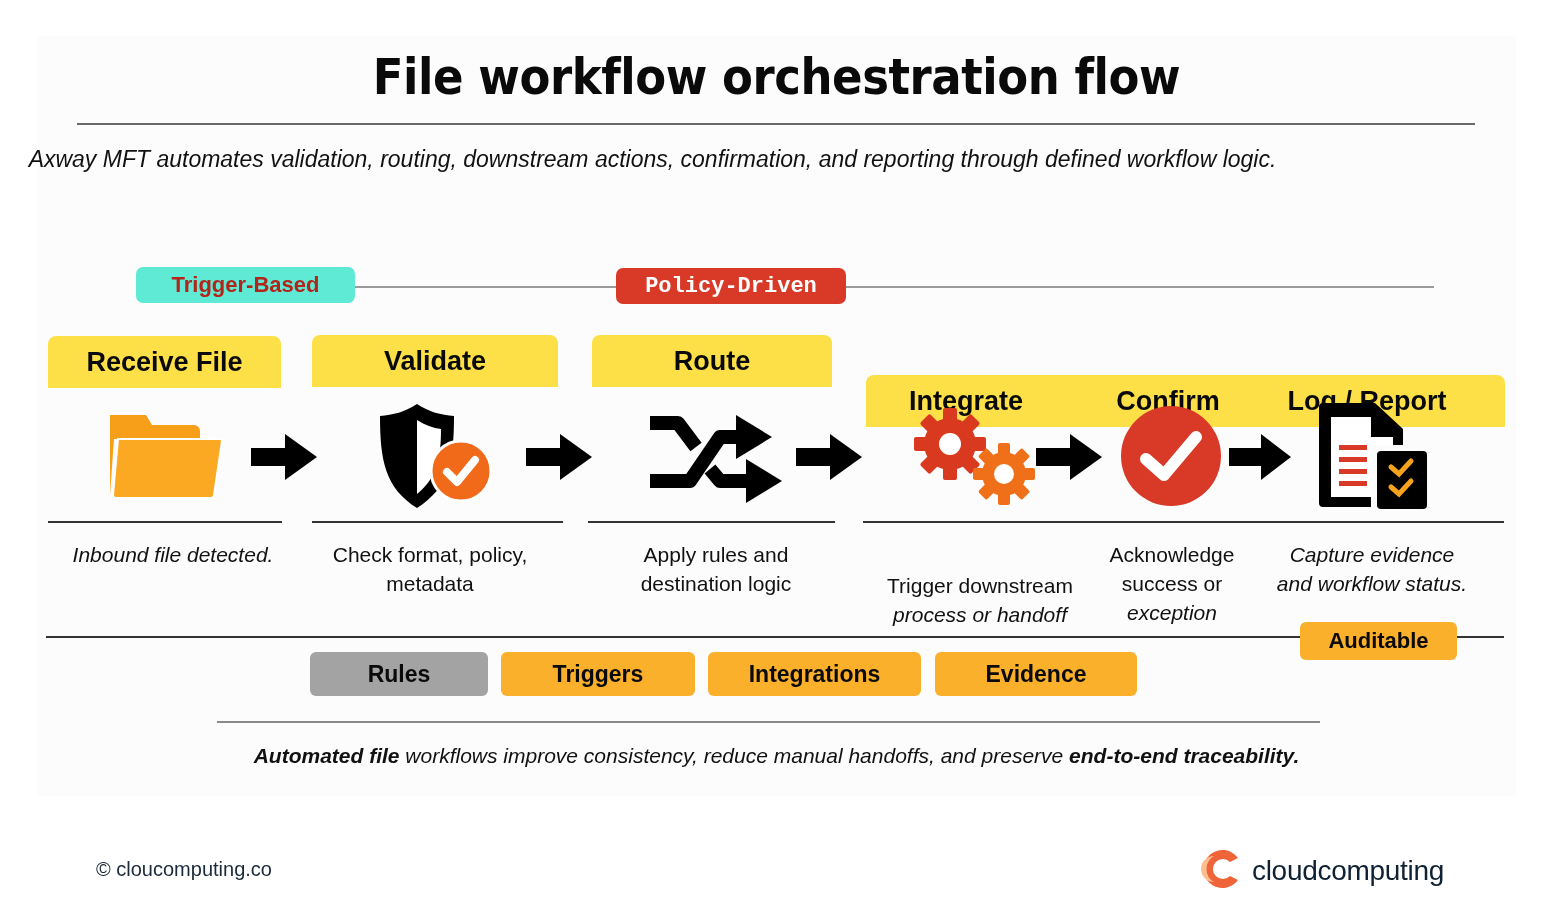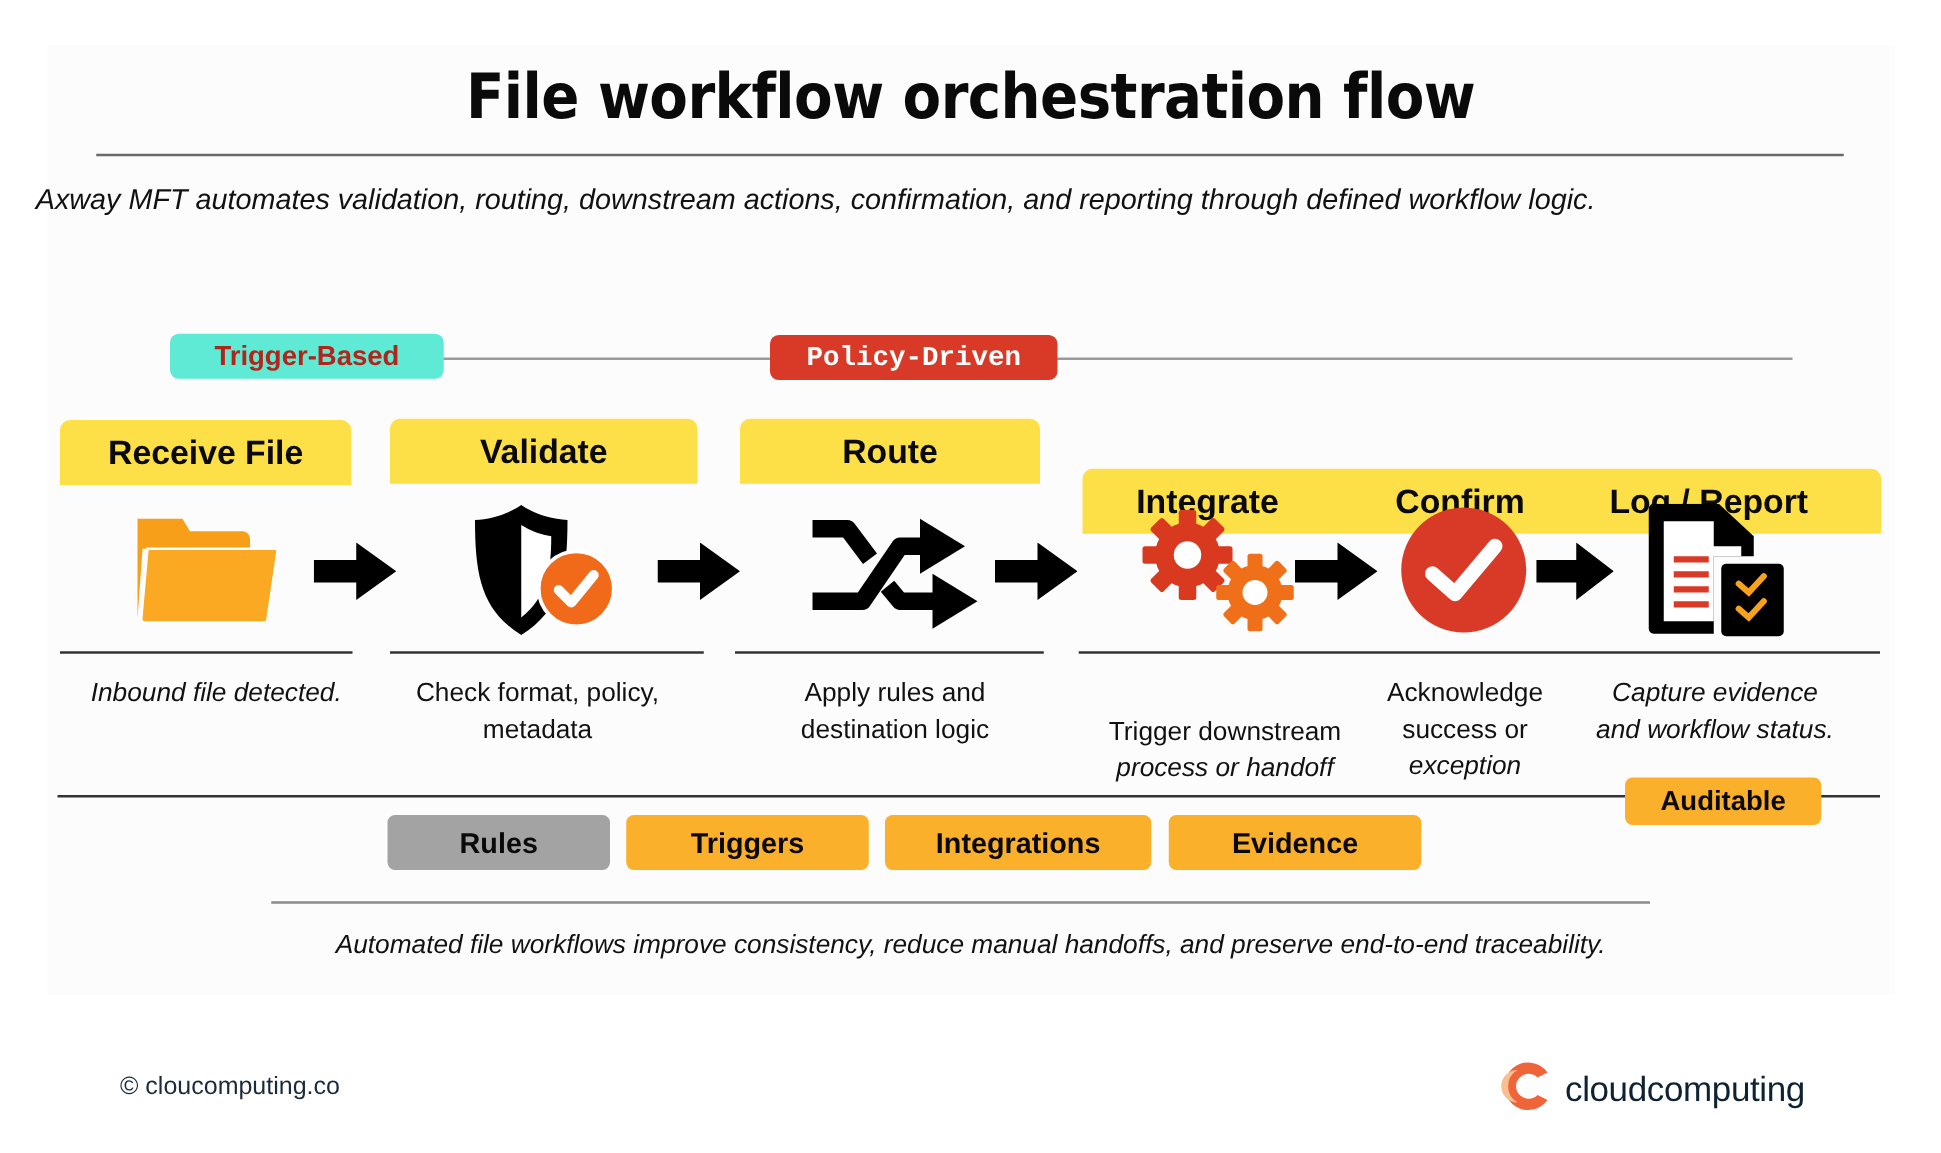--- a/index.html
+++ b/index.html
@@ -16,21 +16,21 @@
   .thin { height: 2px; background: #9a9a9a; }
   .head { height: 52px; background: #fde047; border-radius: 8px 8px 0 0; display: flex; align-items: center; justify-content: center; font-weight: bold; font-size: 27px; color: #0a0a0a; }
   .icon svg { display: block; }
   .arrow svg { display: block; }
   .under { height: 2px; background: #333; }
   .desc { text-align: center; font-size: 21px; line-height: 29px; color: #111; }
   .desc.it { font-style: italic; }
   .pill { height: 44px; background: #fbb02c; border-radius: 6px; display: flex; align-items: center; justify-content: center; font-weight: bold; font-size: 23px; color: #0a0a0a; }
   .pill.light { background: #a3a3a3; }
   .footer-note { left: 0; width: 1553px; top: 744px; text-align: center; font-size: 21px; font-style: italic; color: #111; }
-  .footer-note b { font-weight: normal; }
+  .footer-note b { font-weight: bold; }
   .copy { left: 96px; top: 858px; font-size: 20px; color: #1b2a3a; }
   .brand { left: 1200px; top: 848px; display: flex; align-items: center; gap: 10px; }
   .brand-text { font-size: 28px; color: #0f2233; letter-spacing: -0.3px; }
 </style>
 </head>
 <body>
 
 <div class="panel"></div>
 
 <div class="abs title">File workflow orchestration flow</div>

